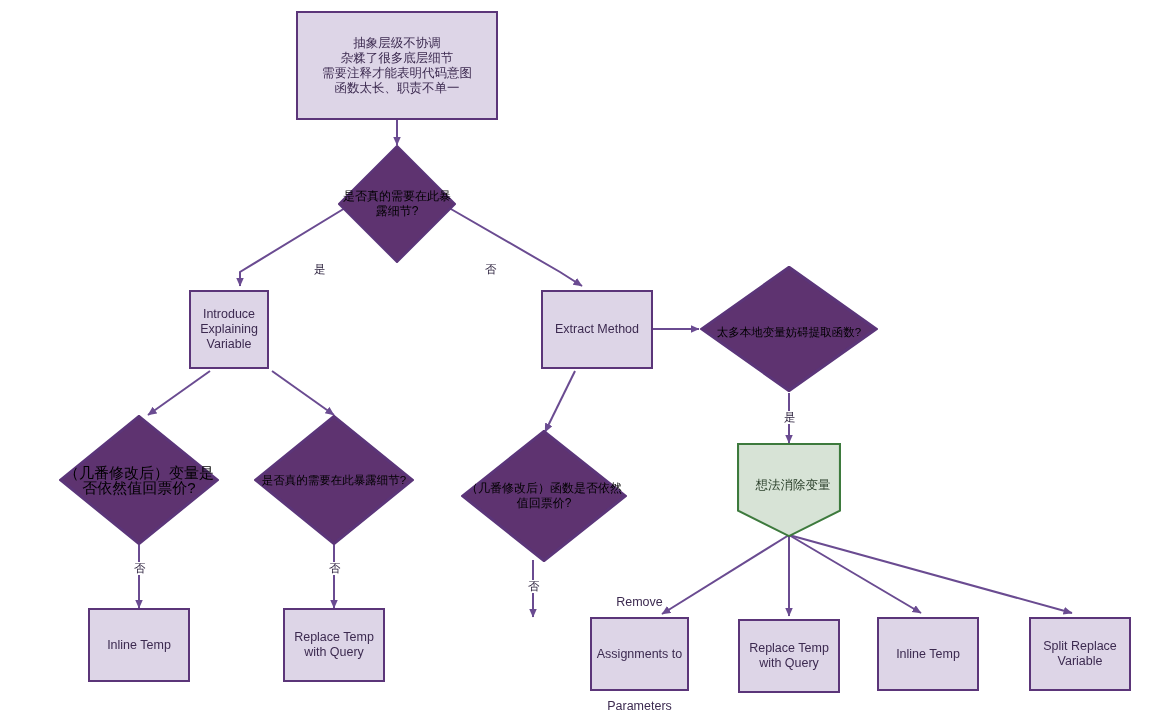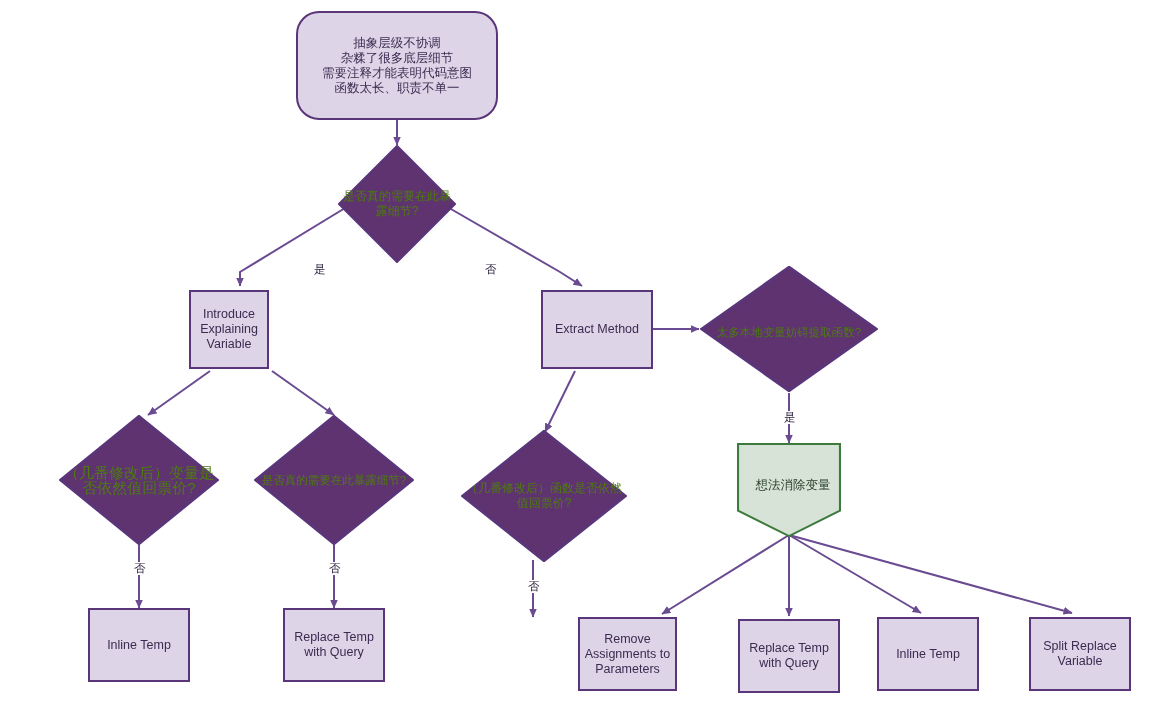--- a/index.html
+++ b/index.html
@@ -37,21 +37,21 @@
   }
   .proc {
     background: #ddd5e7;
     border: 2px solid #5b3579;
     color: #3c2a50;
     font-size: 12.5px;
     line-height: 15px;
     padding: 4px;
   }
   .diamond {
-    color: #4d7c0f;
+    color: #000000;
     font-size: 12px;
     line-height: 15px;
   }
   .diamond .shape {
     position: absolute;
     left: 0;
     top: 0;
     width: 100%;
     height: 100%;
   }
@@ -112,21 +112,21 @@
       <path d="M139,545 L139,608"></path>
       <path d="M334,545 L334,608"></path>
       <path d="M533,560 L533,617"></path>
       <path d="M789,535 L662,614"></path>
       <path d="M789,535 L789,616"></path>
       <path d="M789,535 L921,613"></path>
       <path d="M789,535 L1072,613"></path>
     </g>
   </svg>
 
-  <div class="node proc" style="left:296px; top:11px; width:202px; height:109px; flex-direction:column;border-radius:23px;">
+  <div class="node proc" style="left:296px; top:11px; width:202px; height:109px; flex-direction:column;">
     <span>抽象层级不协调</span>
     <span>杂糅了很多底层细节</span>
     <span>需要注释才能表明代码意图</span>
     <span>函数太长、职责不单一</span>
   </div>
 
   <div class="node diamond" style="left:338px; top:145px; width:118px; height:118px;">
     <svg class="shape" viewBox="0 0 100 100" preserveAspectRatio="none">
       <polygon points="50,1 99,50 50,99 1,50" fill="#5e3370" stroke="#5b3579" stroke-width="2"></polygon>
     </svg>
@@ -181,21 +181,21 @@
   <div class="node proc" style="left:88px; top:608px; width:102px; height:74px;">
     <span>Inline Temp</span>
   </div>
 
   <div class="node proc" style="left:283px; top:608px; width:102px; height:74px; flex-direction:column;">
     <span>Replace Temp</span>
     <span>with Query</span>
   </div>
 
 
-  <div class="node proc" style="left:578px; top:617px; width:99px; height:74px; flex-direction:column;">
+  <div class="node proc" style="left:590px; top:617px; width:99px; height:74px; flex-direction:column;gap:37px;">
     <span>Remove</span>
     <span>Assignments to</span>
     <span>Parameters</span>
   </div>
 
   <div class="node proc" style="left:738px; top:619px; width:102px; height:74px; flex-direction:column;">
     <span>Replace Temp</span>
     <span>with Query</span>
   </div>
 

